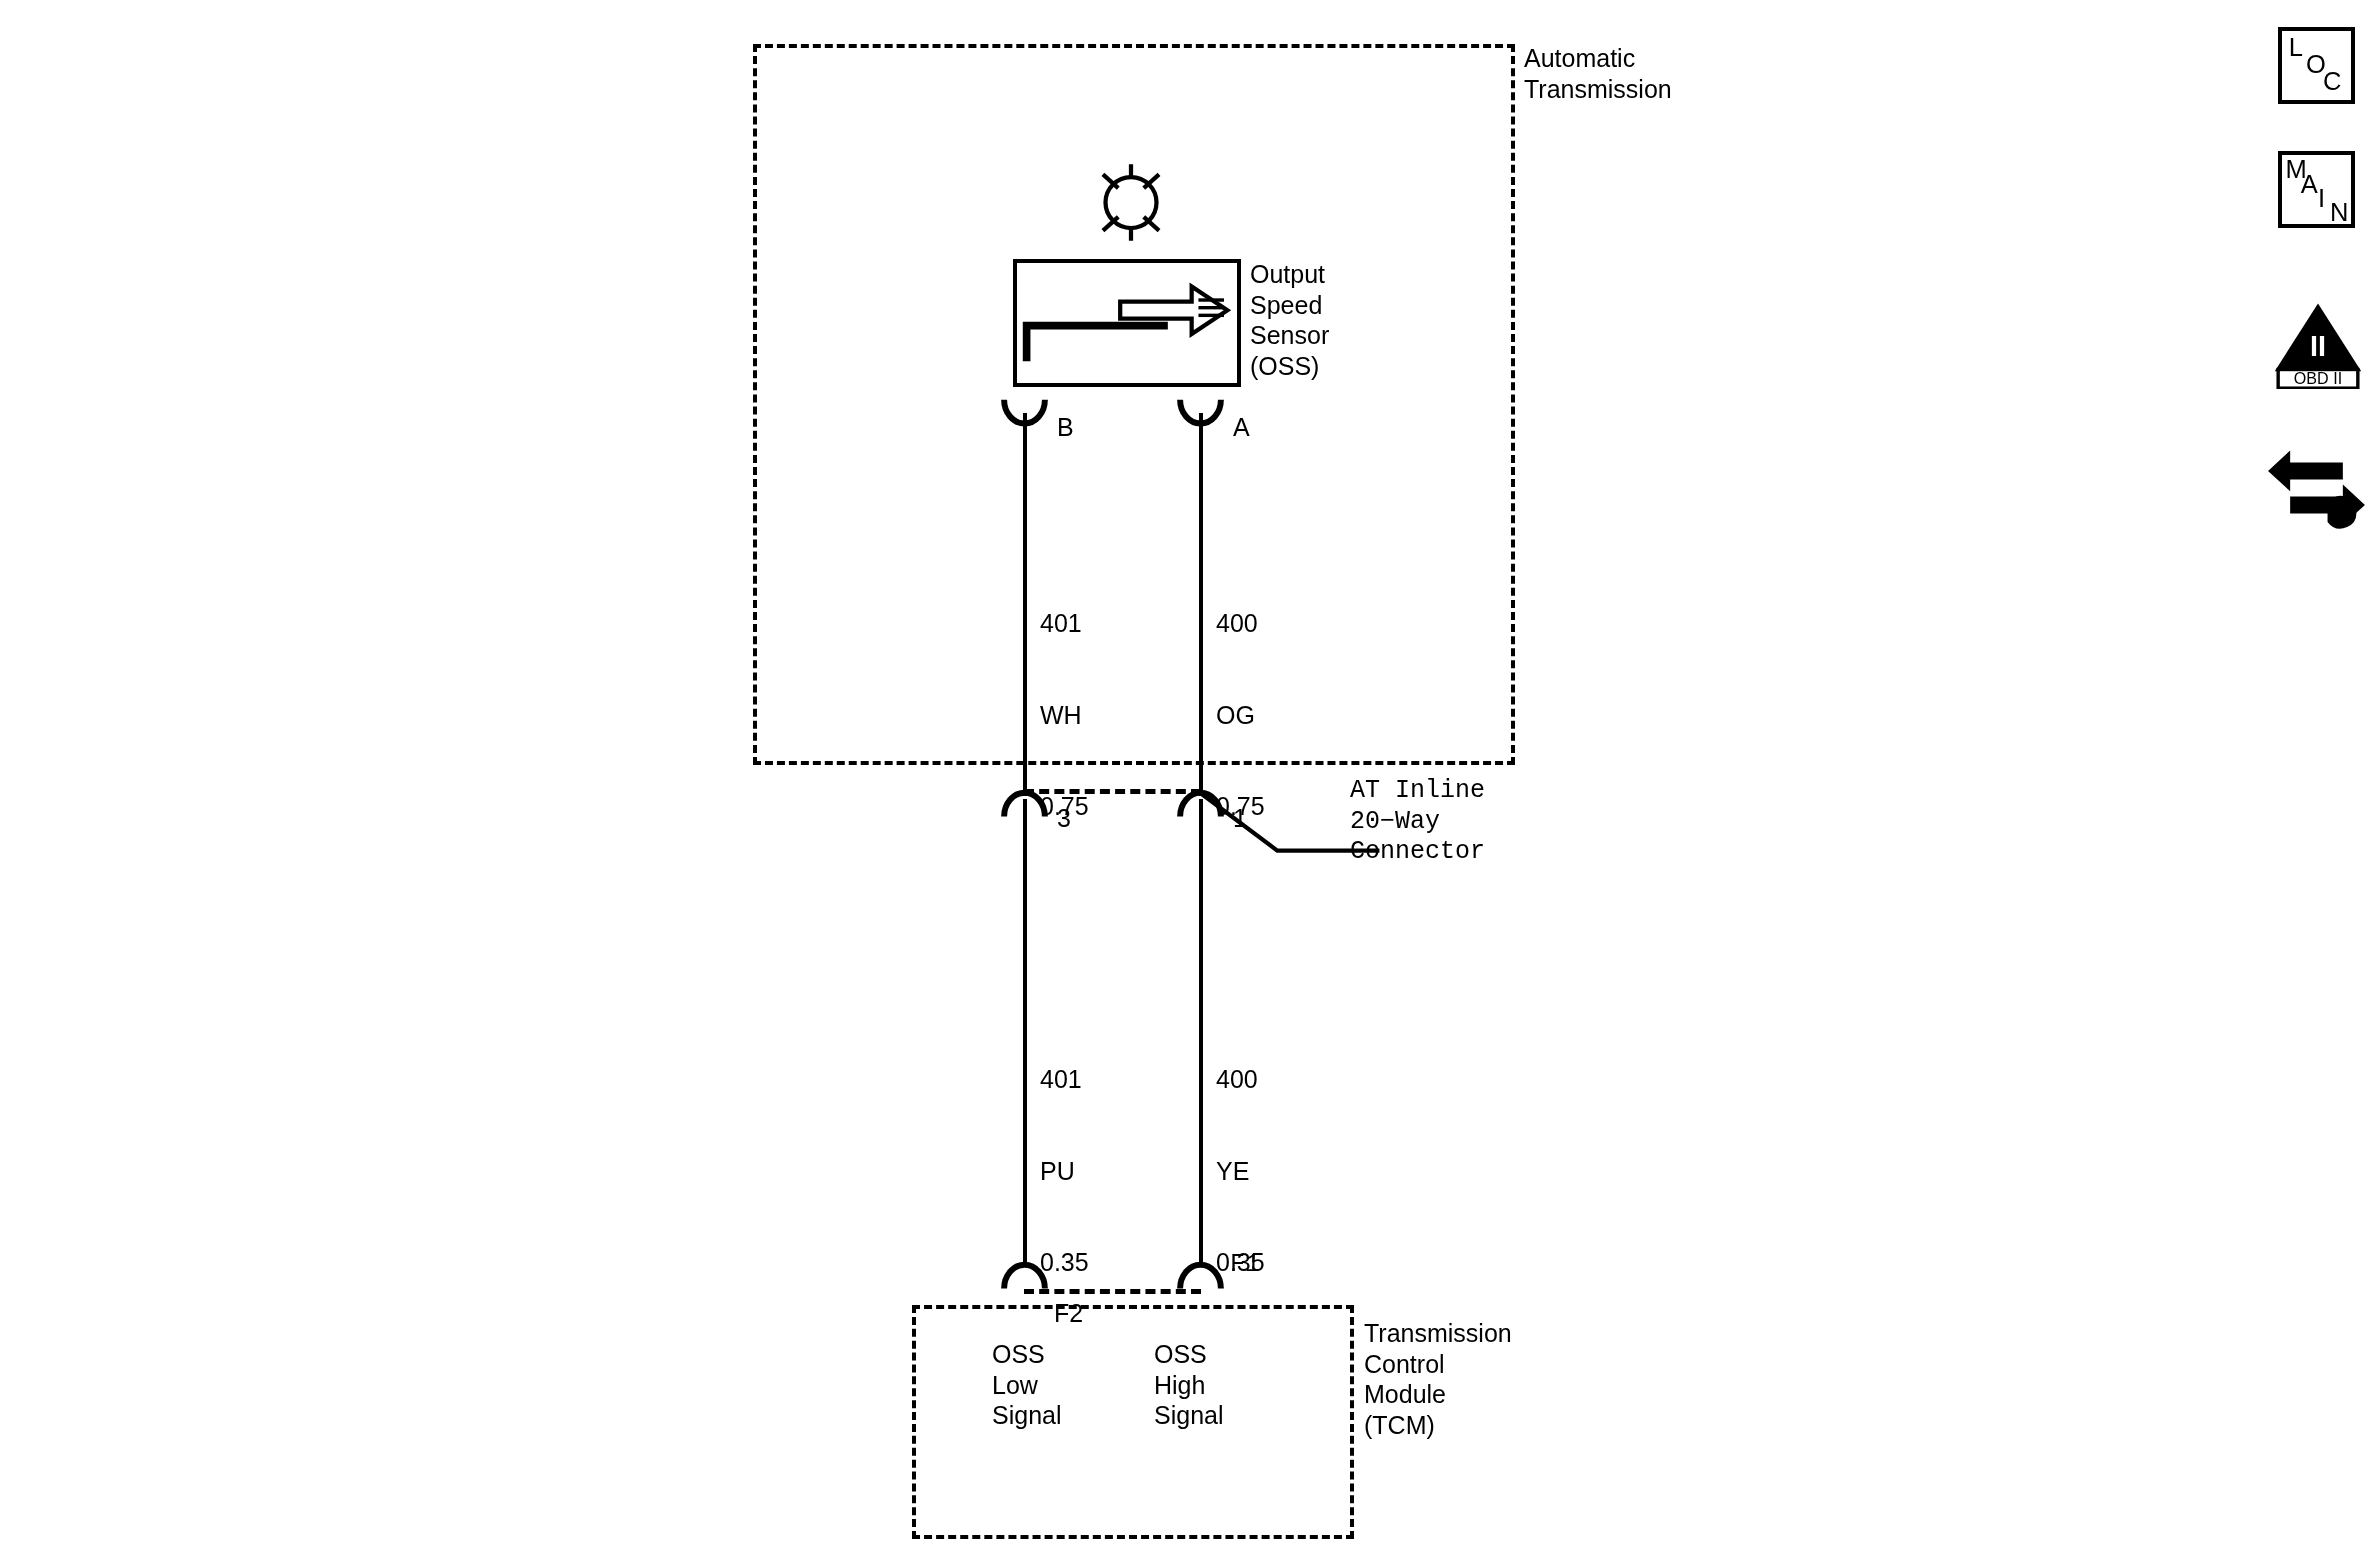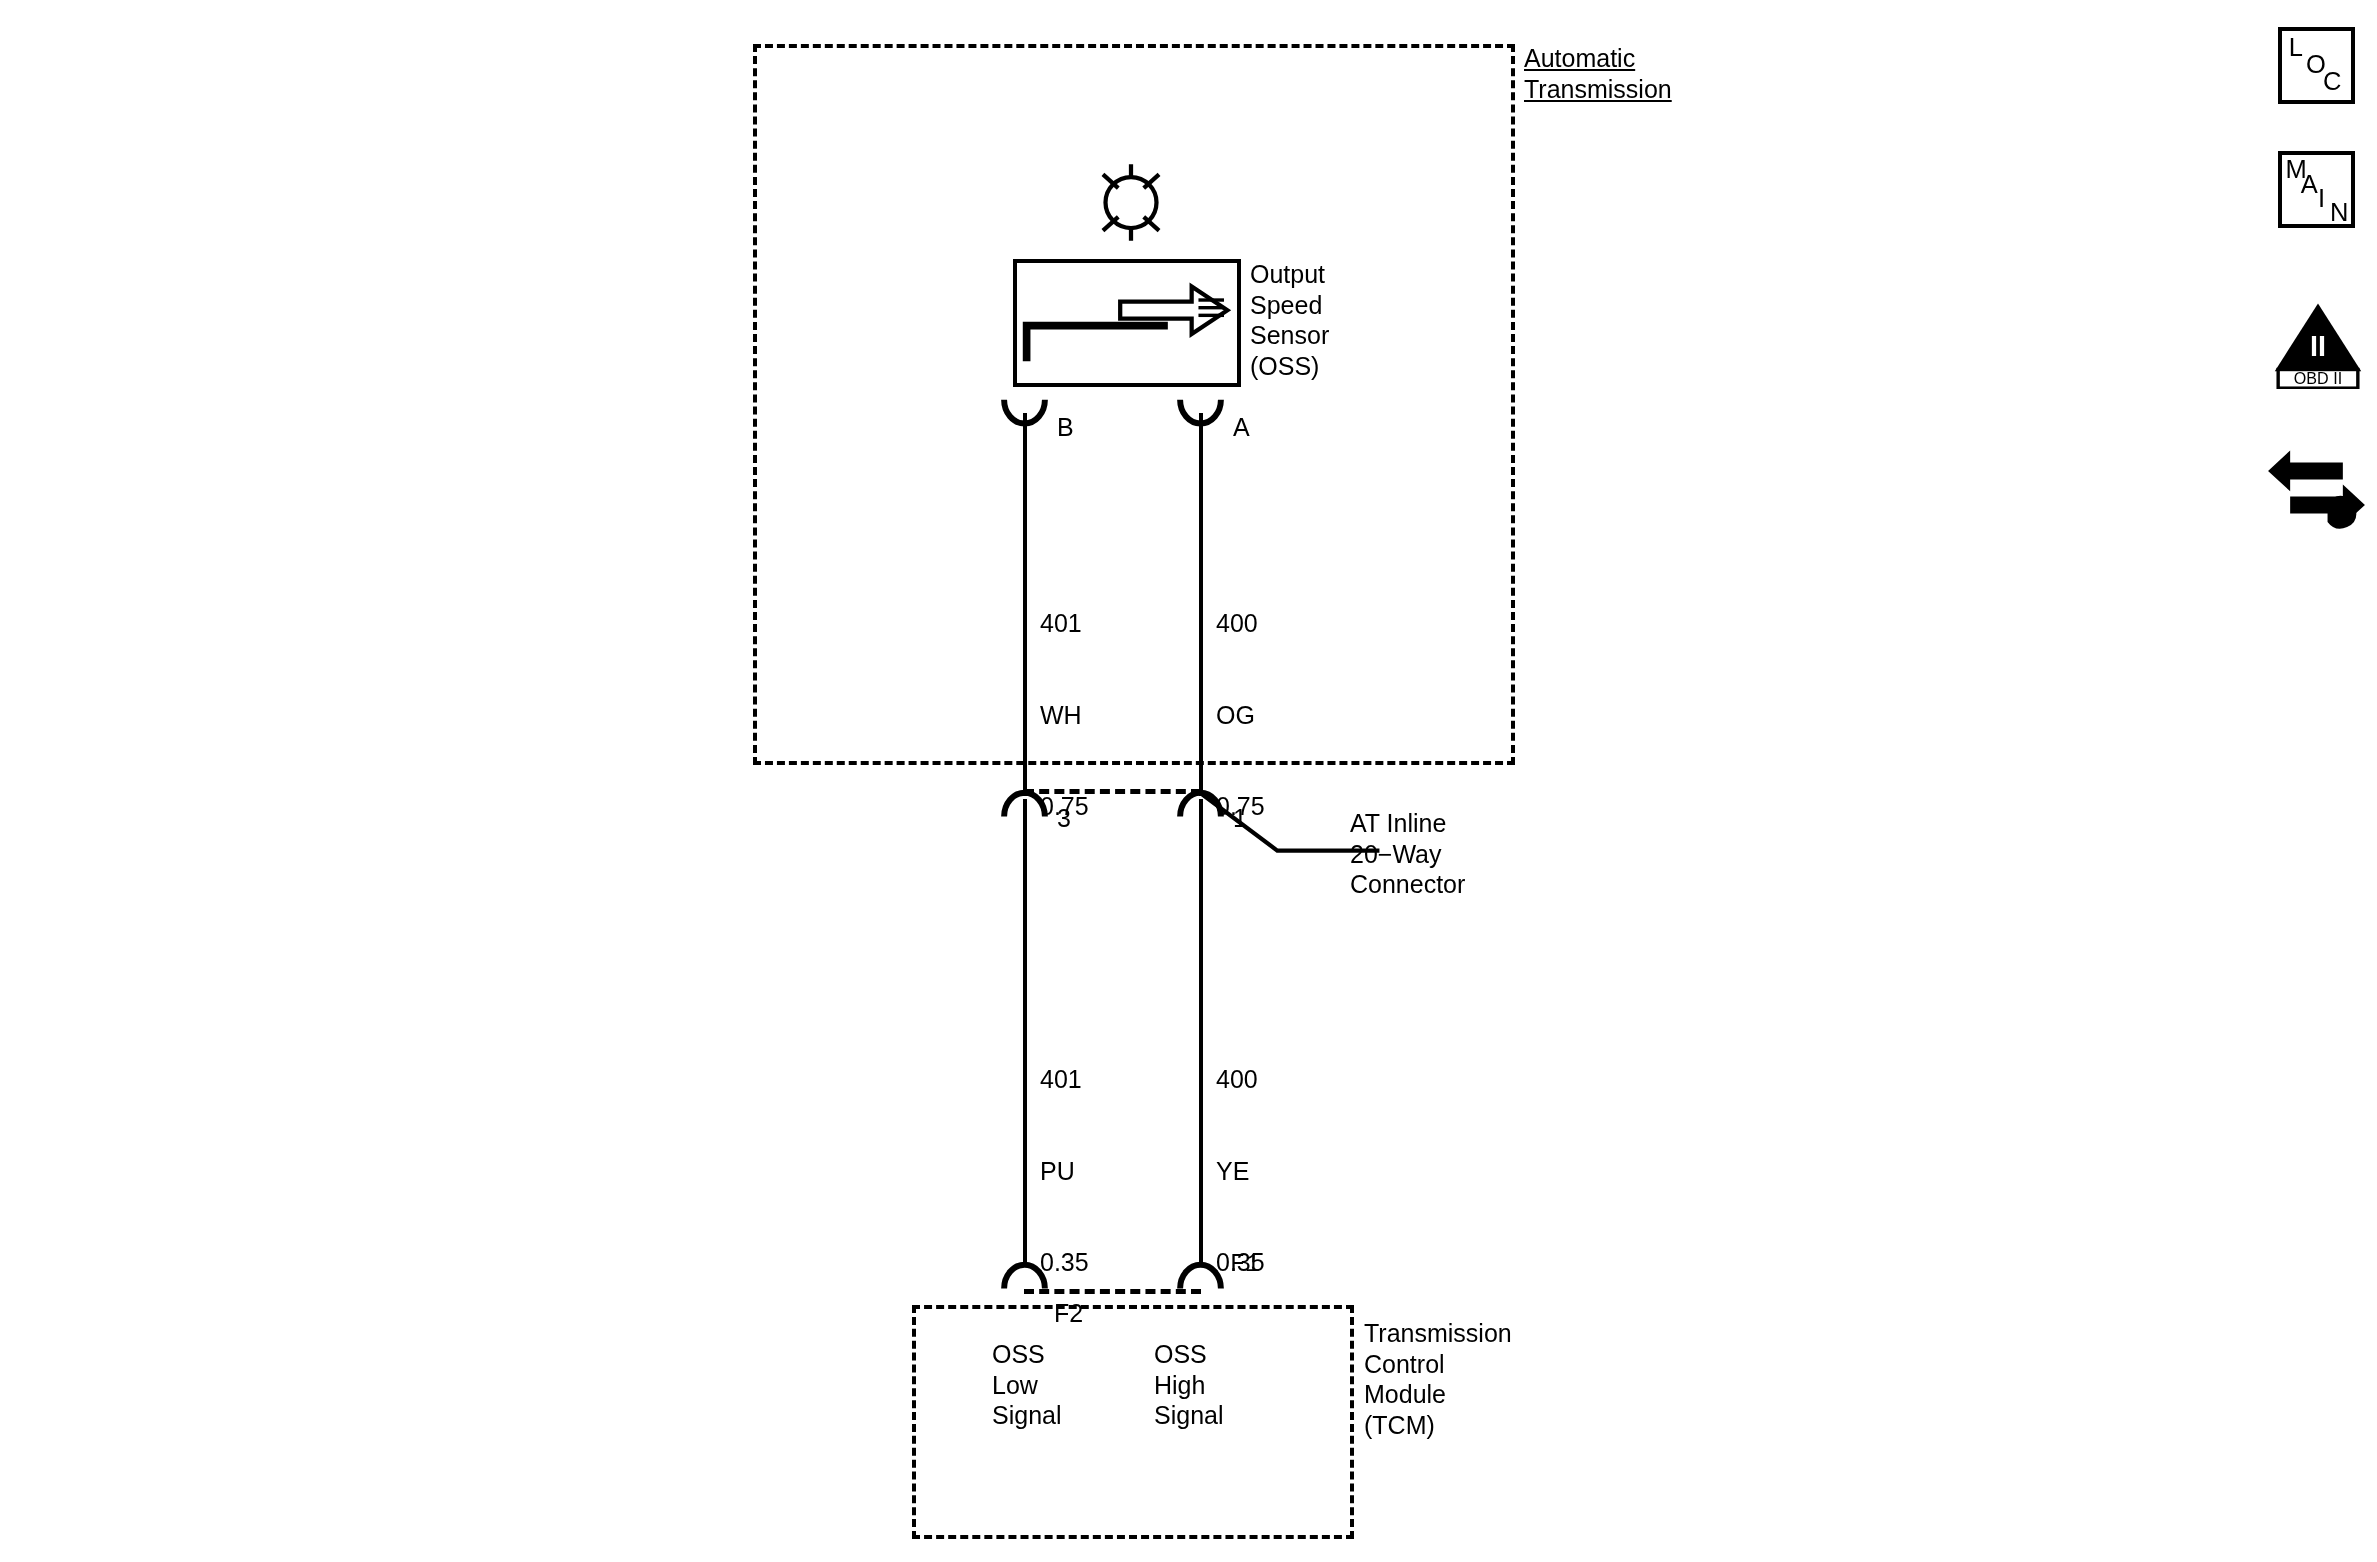--- a/index.html
+++ b/index.html
@@ -44,21 +44,21 @@
   }
   .loc-letter { position: absolute; font-size: 25.5px; font-weight: 400; }
   svg { display: block; }
 </style>
 </head>
 <body>
 
 <div id="canvas">
 
   <div class="abs dashbox" style="left:753px; top:44px; width:762px; height:721px;"></div>
-  <div class="abs lbl" style="left:1524px; top:43px;text-decoration:underline;">Automatic
+  <div class="abs lbl" style="left:1524px; top:43px;">Automatic
 Transmission</div>
 
   <div class="abs" style="left:1084px; top:160px;">
     <svg width="94" height="85" viewBox="0 0 110 100">
       <circle cx="55" cy="50" r="30" fill="none" stroke="#000" stroke-width="5"></circle>
       <line x1="22" y1="17" x2="40" y2="33" stroke="#000" stroke-width="5"></line>
       <line x1="88" y1="17" x2="70" y2="33" stroke="#000" stroke-width="5"></line>
       <line x1="22" y1="83" x2="40" y2="67" stroke="#000" stroke-width="5"></line>
       <line x1="88" y1="83" x2="70" y2="67" stroke="#000" stroke-width="5"></line>
       <line x1="55" y1="5" x2="55" y2="20" stroke="#000" stroke-width="5"></line>
@@ -126,21 +126,21 @@
   </div>
   <div class="abs lbl" style="left:1233px; top:803px;">1</div>
 
   <div class="abs" style="left:1024px; top:789px; width:177px; height:0; border-top:5.1px dashed #000;"></div>
 
   <div class="abs" style="left:1199px; top:791px;">
     <svg width="183" height="64" viewBox="0 0 215 75">
       <polyline points="4,4 92,70 212,70" fill="none" stroke="#000" stroke-width="5"></polyline>
     </svg>
   </div>
-  <div class="abs lbl" style="left:1350px; top:808px;">AT Inline
+  <div class="abs lbl" style="left:1350px; top:776px;font-family:Liberation Mono, monospace;">AT Inline
 20−Way
 Connector</div>
 
   <div class="abs wireline" style="left:1023px; top:799px; height:463px;"></div>
   <div class="abs wireline" style="left:1199px; top:799px; height:463px;"></div>
 
   <div class="abs lbl" style="left:1040px; top:1003px;">
     <div>401</div>
     <div>PU</div>
     <div>0.35</div>

